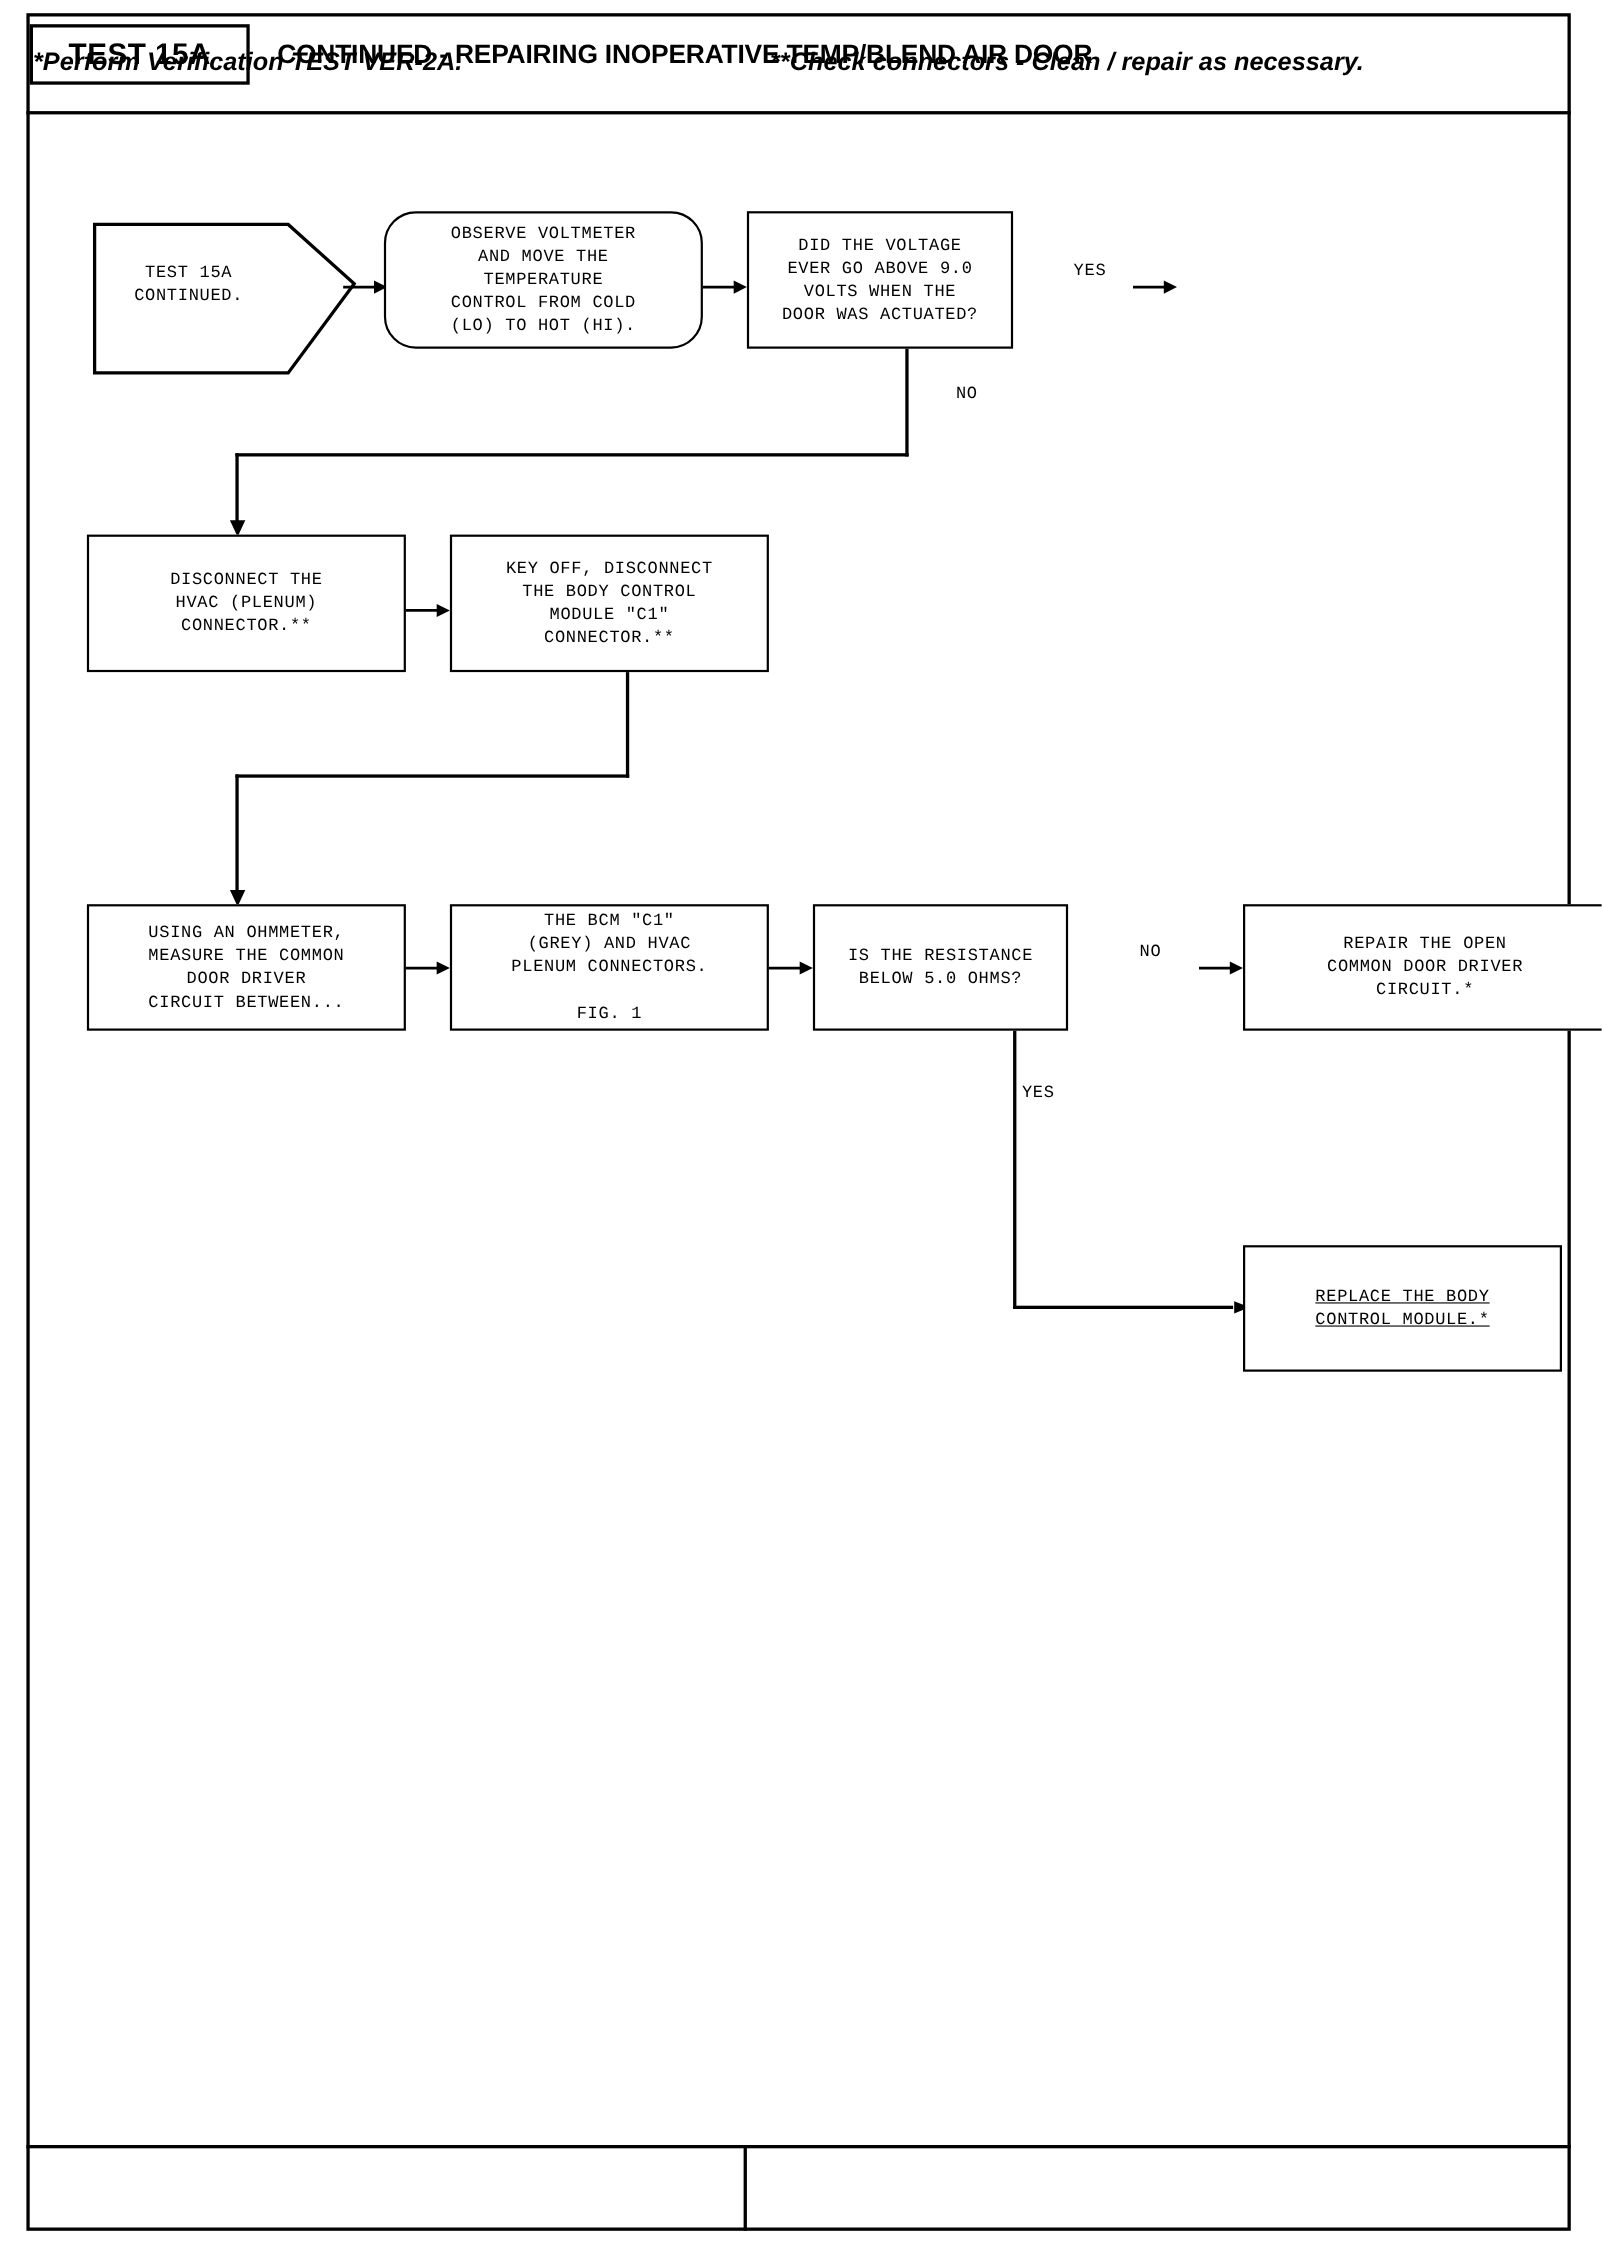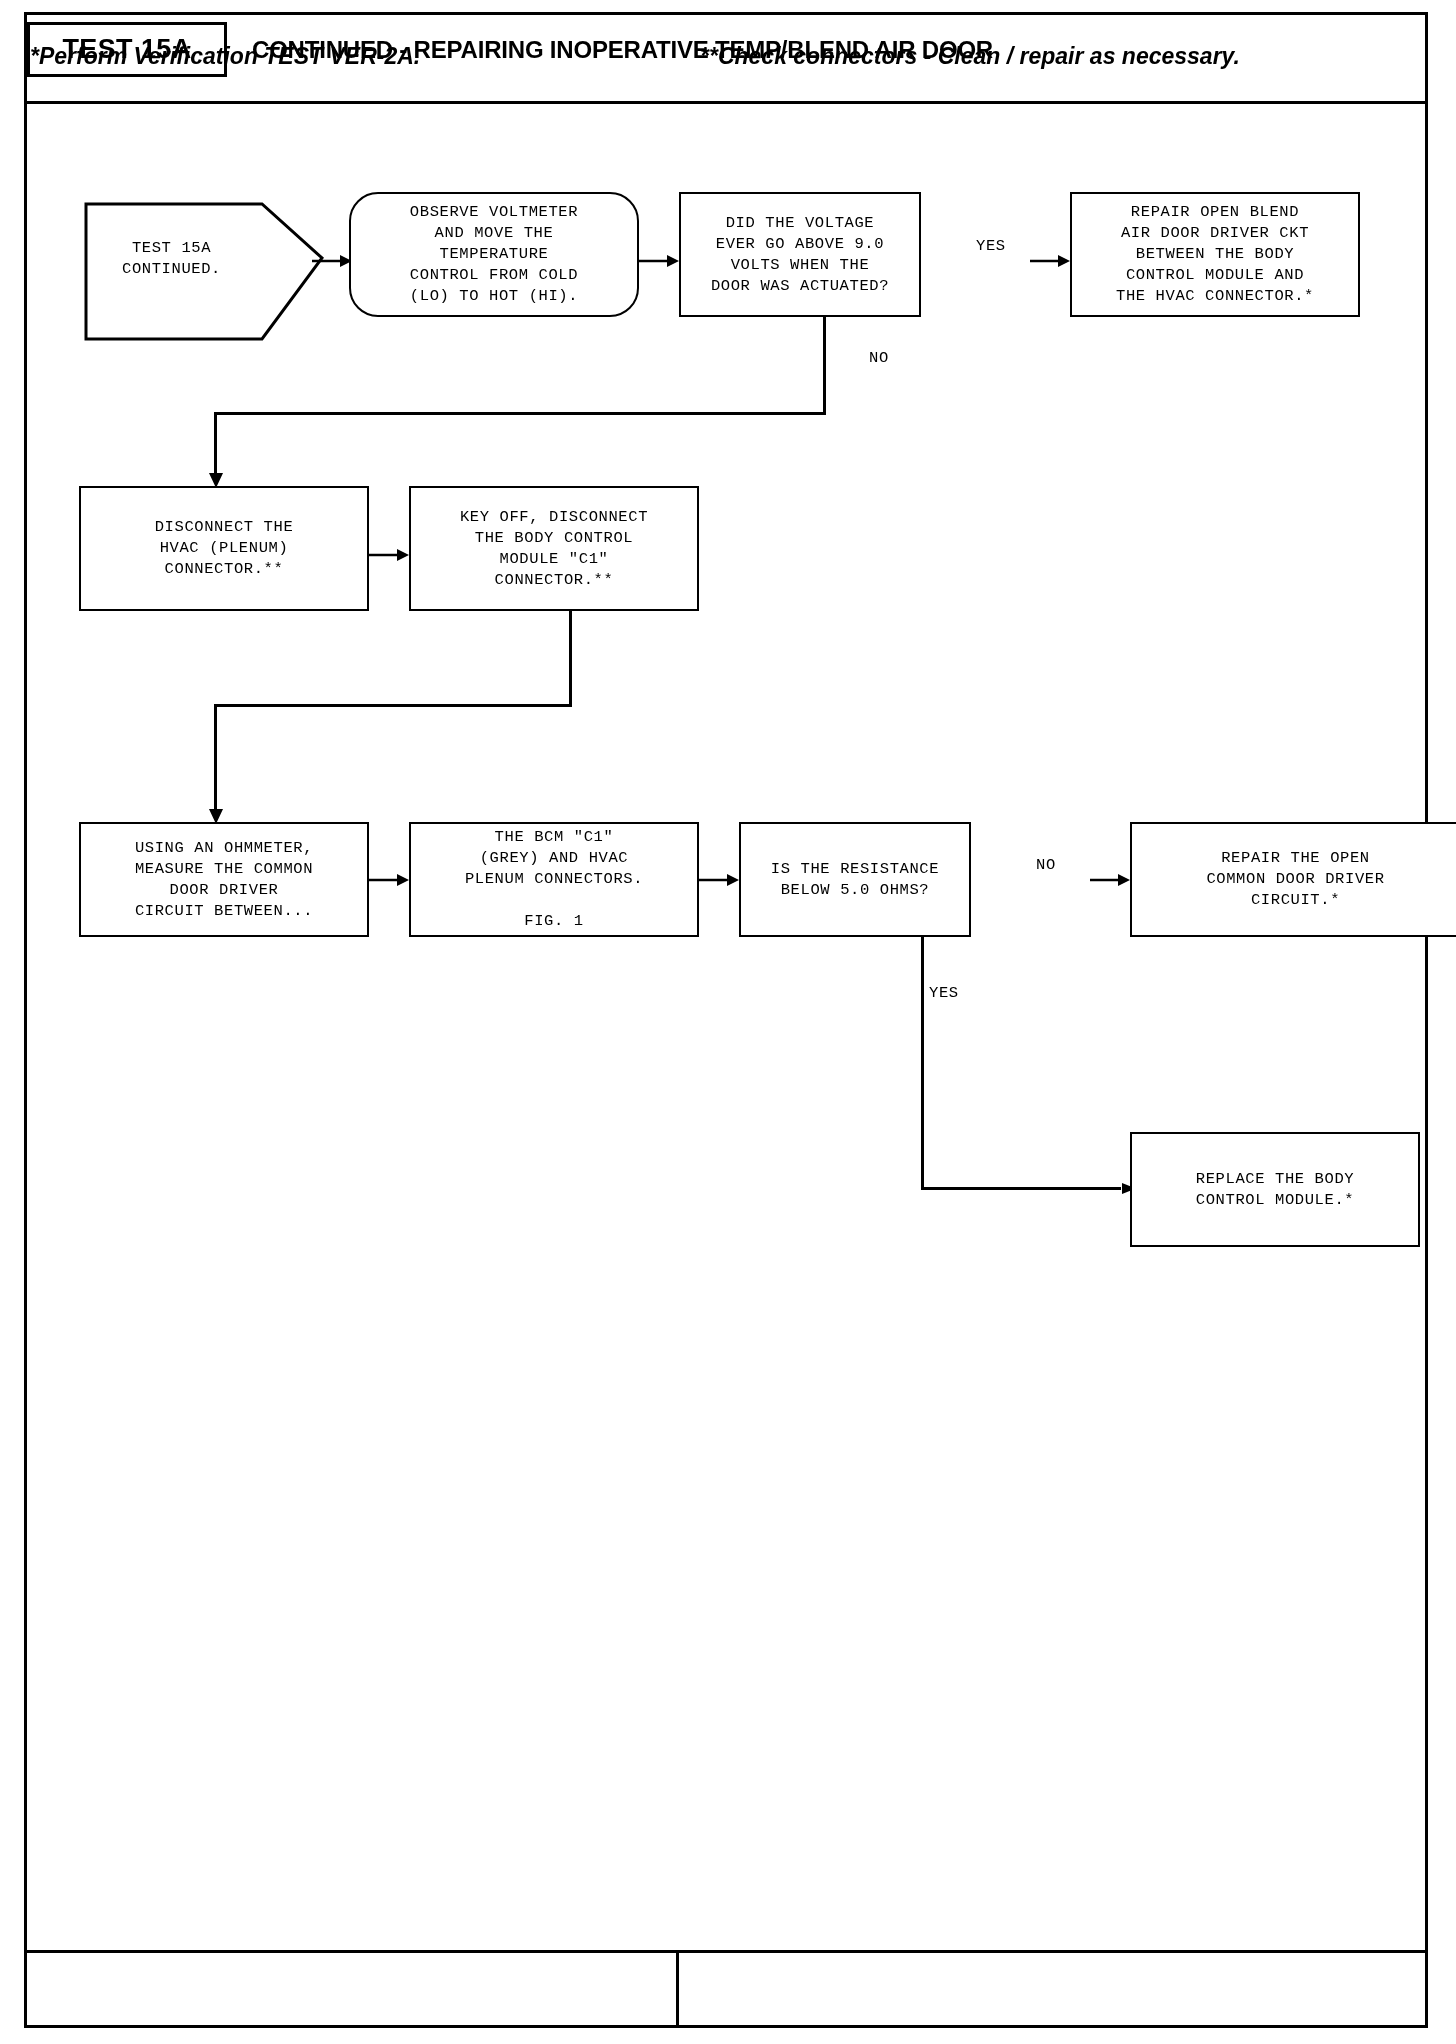--- a/index.html
+++ b/index.html
@@ -96,27 +96,20 @@
 VOLTS WHEN THE
 DOOR WAS ACTUATED?</div>
     </div>
 
     <div class="lbl" style="left:952px;top:133px;">YES</div>
     <svg class="arrow" style="left:1006px;top:150px;" width="40" height="14">
       <line x1="0" y1="7" x2="30" y2="7" stroke="#000" stroke-width="2.5"></line>
       <polygon points="40,7 28,1 28,13" fill="#000"></polygon>
     </svg>
 
-    <div class="fbox" style="left:1046px;top:88px;width:290px;height:125px;">
-      <div class="txt">REPAIR OPEN BLEND
-AIR DOOR DRIVER CKT
-BETWEEN THE BODY
-CONTROL MODULE AND
-THE HVAC CONNECTOR.*</div>
-    </div>
 
     <div class="lbl" style="left:845px;top:245px;">NO</div>
     <div class="ln" style="left:799px;top:213px;width:3px;height:98px;"></div>
     <div class="ln" style="left:190px;top:308px;width:612px;height:3px;"></div>
     <div class="ln" style="left:190px;top:308px;width:3px;height:62px;"></div>
     <svg class="arrow" style="left:184px;top:362px;" width="16" height="22">
       <polygon points="8,22 1,7 15,7" fill="#000"></polygon>
     </svg>
 
     <div class="fbox" style="left:55px;top:382px;width:290px;height:125px;">
@@ -186,21 +179,21 @@
 CIRCUIT.*</div>
     </div>
 
     <div class="lbl" style="left:905px;top:880px;">YES</div>
     <div class="ln" style="left:897px;top:833px;width:3px;height:253px;"></div>
     <div class="ln" style="left:897px;top:1083px;width:200px;height:3px;"></div>
     <svg class="arrow" style="left:1090px;top:1078px;" width="22" height="14">
       <polygon points="22,6.5 8,1 8,12" fill="#000"></polygon>
     </svg>
 
-    <div class="fbox" style="left:1106px;top:1028px;width:290px;height:115px;">
+    <div class="fbox" style="left:1106px;top:1028px;width:290px;height:115px;text-decoration:underline;">
       <div class="txt">REPLACE THE BODY
 CONTROL MODULE.*</div>
     </div>
 
   </div>
 
   <div class="footer-band"></div>
   <div class="footer-div"></div>
   <div class="footer-cell footer-left">
     <span>*Perform Verification TEST VER-2A.</span>

